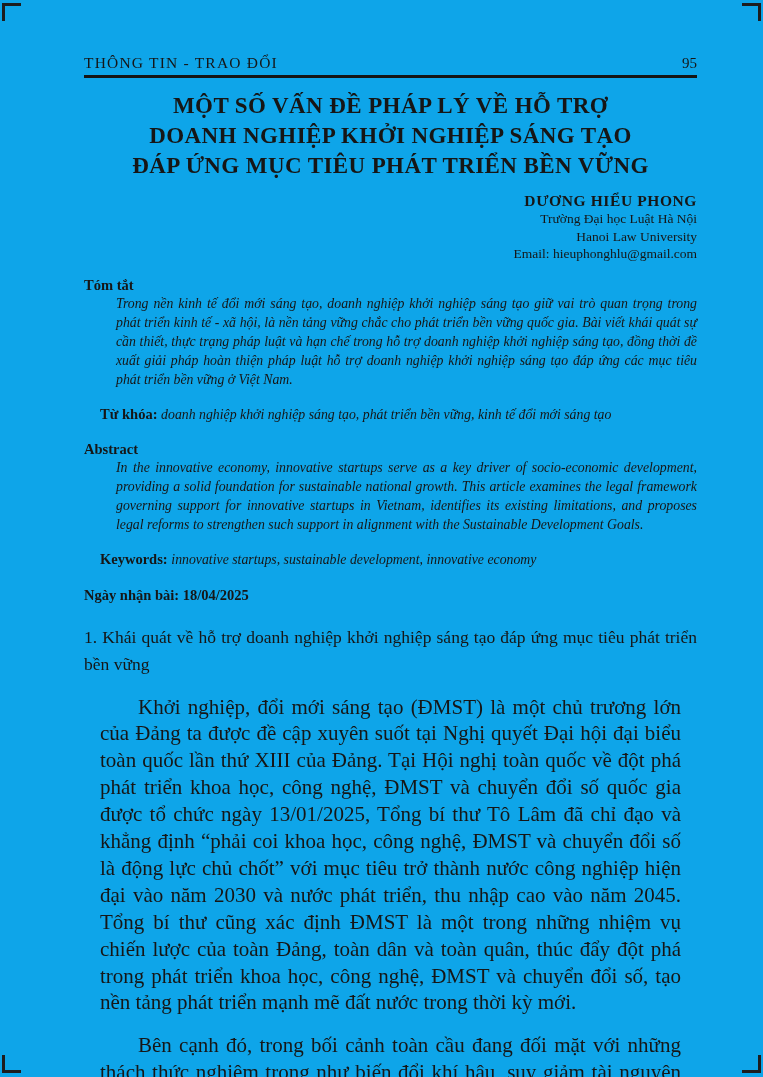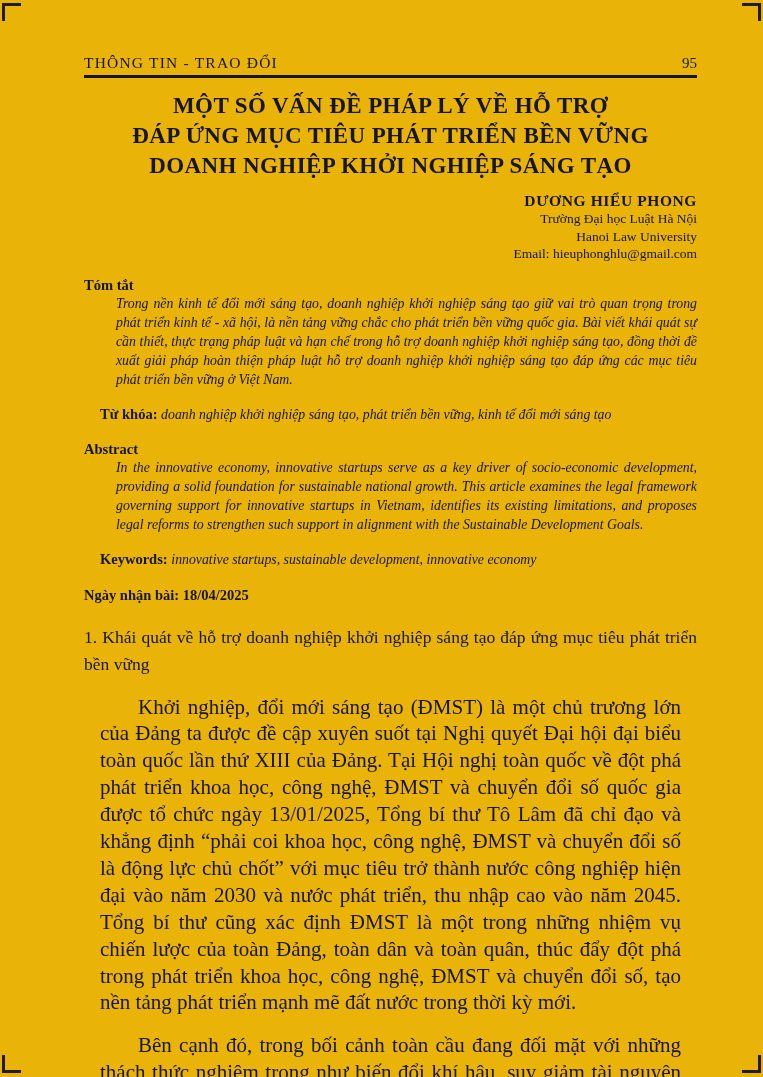--- a/index.html
+++ b/index.html
@@ -6,21 +6,21 @@
     margin: 0;
     padding: 0;
     background: #ffffff;
     font-family: "Liberation Serif", "DejaVu Serif", serif;
     color: #161616;
   }
   .page {
     position: relative;
     width: 763px;
     height: 1077px;
-    background: #eab308;
+    background: #0ea5e9;
     overflow: hidden;
     box-sizing: border-box;
     padding: 54px 66px 0 84px;
   }
   
   .crop { position: absolute; width: 16px; height: 15px; }
   .crop.tl { top: 3px;  left: 2px;   border-top: 3px solid #1d1d1f; border-left: 3px solid #1d1d1f; }
   .crop.tr { top: 3px;  right: 2px;  border-top: 3px solid #1d1d1f; border-right: 3px solid #1d1d1f; }
   .crop.bl { bottom: 4px; left: 2px;  border-bottom: 3px solid #1d1d1f; border-left: 3px solid #1d1d1f; }
   .crop.br { bottom: 4px; right: 2px; border-bottom: 3px solid #1d1d1f; border-right: 3px solid #1d1d1f; }
@@ -124,22 +124,22 @@
   <div class="crop br"></div>
 
   <div class="journal-header">
     <span>THÔNG TIN - TRAO ĐỔI</span>
     <span class="pageno">95</span>
   </div>
   <div class="header-rule"></div>
 
   <div class="article-title">
     <div>MỘT SỐ VẤN ĐỀ PHÁP LÝ VỀ HỖ TRỢ</div>
+    <div>DOANH NGHIỆP KHỞI NGHIỆP SÁNG TẠO</div>
     <div>ĐÁP ỨNG MỤC TIÊU PHÁT TRIỂN BỀN VỮNG</div>
-    <div>DOANH NGHIỆP KHỞI NGHIỆP SÁNG TẠO</div>
   </div>
 
   <div class="author-block">
     <div class="author-name">DƯƠNG HIỂU PHONG</div>
     <div class="author-sub">Trường Đại học Luật Hà Nội</div>
     <div class="author-sub">Hanoi Law University</div>
     <div class="author-sub">Email: hieuphonghlu@gmail.com</div>
   </div>
 
   <div class="meta-block">

